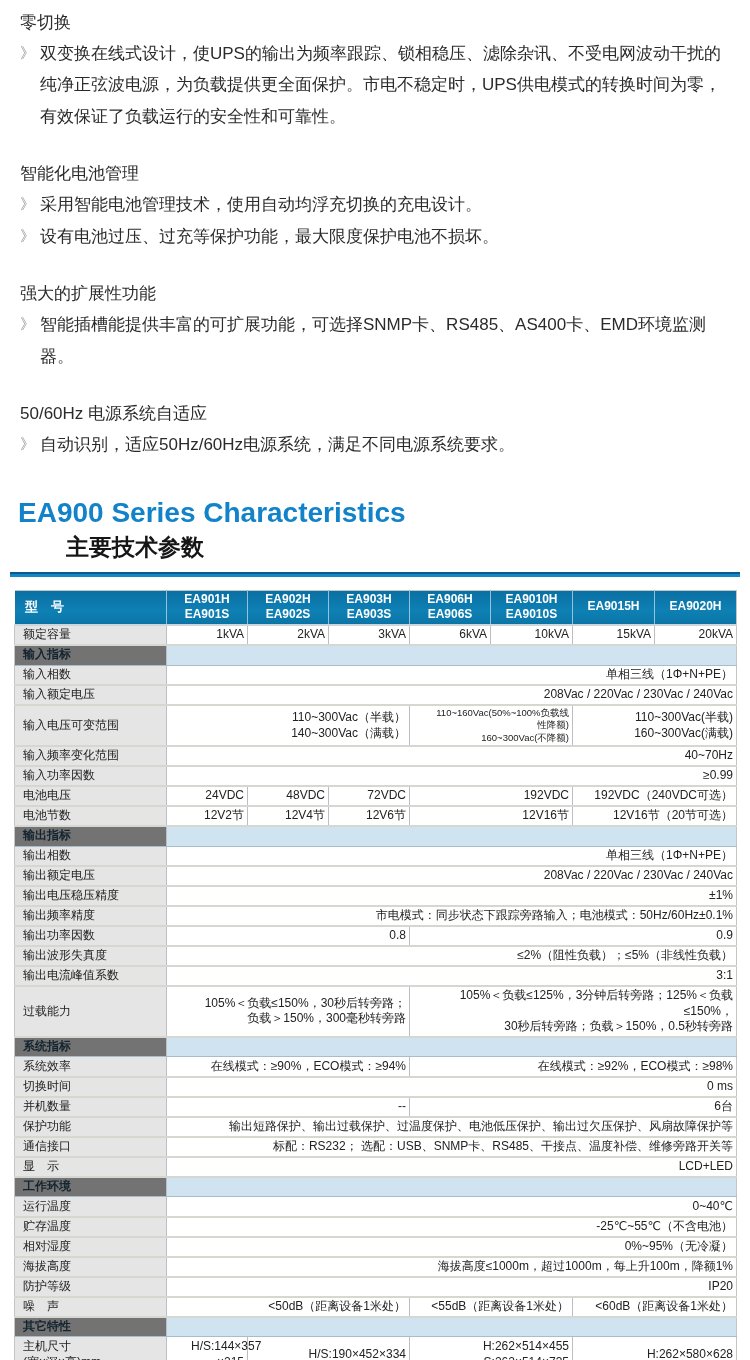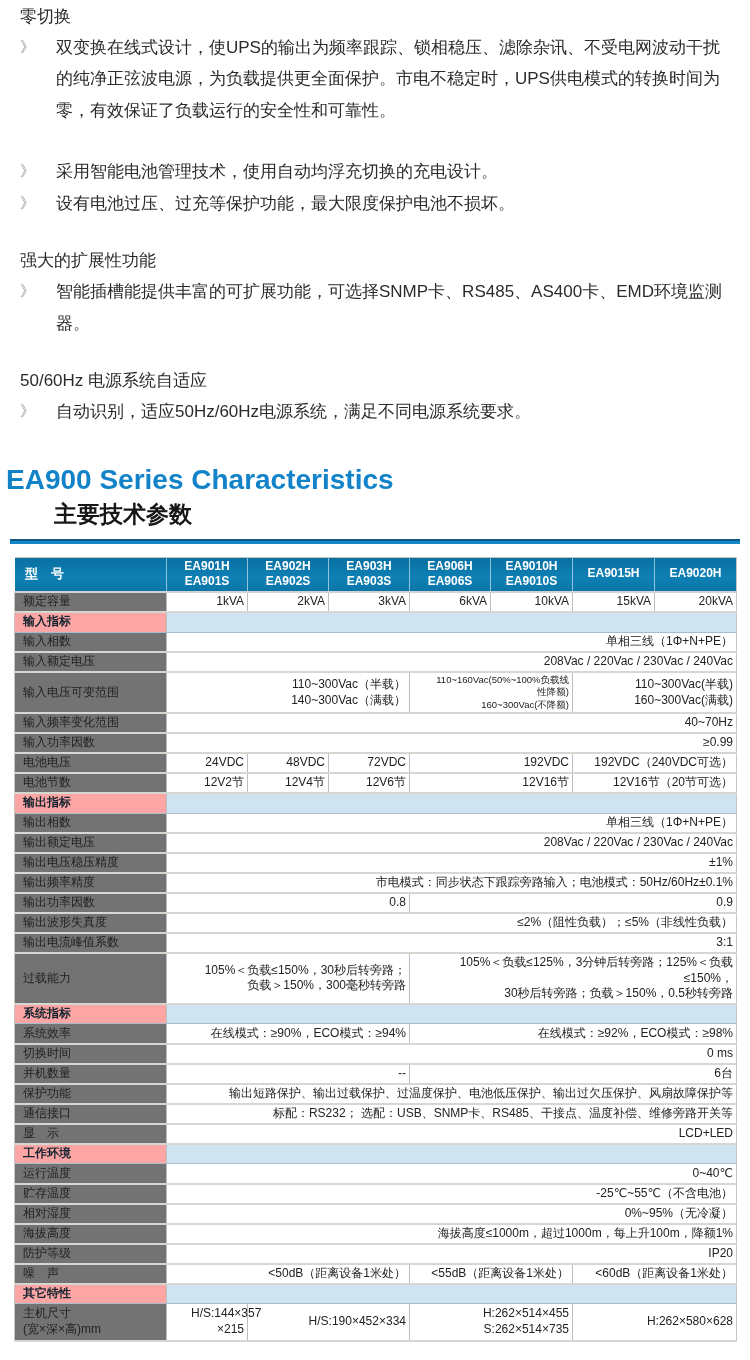--- a/index.html
+++ b/index.html
@@ -5,29 +5,29 @@
   * { box-sizing: border-box; margin: 0; padding: 0; }
   html,body { width: 750px; background: #ffffff; }
   body {
     font-family: "Liberation Sans", "DejaVu Sans", sans-serif;
     color: #2e2e2e;
     height: 1360px;
     overflow: hidden;
   }
 
   
-  .top { padding: 5px 16px 0 20px; }
+  .top { padding: 11px 16px 0 20px; }
   .feat { margin-bottom: 30px; }
   .feat-title { font-size: 17px; font-weight: normal; color: #2b2b2b; margin-bottom: 4px; }
   .feat-item { display: flex; align-items: flex-start; font-size: 17px; line-height: 1.85; color: #2b2b2b; }
   .bullet { flex: 0 0 20px; color: #8f8f8f; font-size: 15px; line-height: 1.95; }
-  .feat-text { flex: 1; margin-left: 16px; }
+  .feat-text { flex: 1; }
 
   
-  .title-block { padding: 6px 14px 0 6px; }
+  .title-block { padding: 6px 14px 0 18px; }
   .title-en { color: #1283c8; font-size: 28px; font-weight: bold; letter-spacing: 0px; }
   .title-zh { color: #161616; font-size: 23px; font-weight: bold; margin-top: 3px; margin-left: 48px; }
   .divider { height: 5px; margin: 9px 10px 13px 10px; background: #1487c6; border-top: 2px solid #0a5a8c; }
 
   
   .tbl-wrap { padding: 0 14px; }
   table {
     width: 722px;
     border-collapse: collapse;
     table-layout: fixed;
@@ -51,27 +51,27 @@
     background: linear-gradient(180deg, #0a6fa2 0%, #0e80b4 60%, #0b76a8 100%);
     color: #ffffff;
     font-weight: bold;
     height: 35px;
     border-left: 1px solid rgba(255,255,255,0.55);
     border-bottom: 2px solid #cfd4d8;
     text-align: center;
   }
   tr.header th.hd-label { text-align: left; padding-left: 10px; font-size: 13px; }
 
-  tr.data th.row-label { text-align: left; padding-left: 8px; background: #737373; }
+  tr.data th.row-label { text-align: left; padding-left: 8px; background: #e5e5e5; }
   tr.data td.val { text-align: right; }
   tr.data td.val.small { font-size: 9.5px; margin-left: 20px; }
   tr.tall th, tr.tall td { height: 37px; padding-left: 24px; }
 
   tr.section th.sec-label {
-    background: #fca5a5;
+    background: #737373;
     color: #14242f;
     font-weight: bold;
     text-align: left;
     padding-left: 8px;
     height: 18px;
     border-top: 2px solid #64788a;
     border-bottom: 1px solid #a9bcca;
   }
   tr.section td.sec-rest {
     background: #cfe3f0;
@@ -85,20 +85,21 @@
 <div class="top">
   <div class="feat">
     <div class="feat-title">零切换</div>
     <div class="feat-item">
       <span class="bullet">》</span>
       <span class="feat-text">双变换在线式设计，使UPS的输出为频率跟踪、锁相稳压、滤除杂讯、不受电网波动干扰的纯净正弦波电源，为负载提供更全面保护。市电不稳定时，UPS供电模式的转换时间为零，有效保证了负载运行的安全性和可靠性。</span>
     </div>
   </div>
 
   <div class="feat">
+    <div class="feat-title">智能化电池管理</div>
     <div class="feat-item">
       <span class="bullet">》</span>
       <span class="feat-text">采用智能电池管理技术，使用自动均浮充切换的充电设计。</span>
     </div>
     <div class="feat-item">
       <span class="bullet">》</span>
       <span class="feat-text">设有电池过压、过充等保护功能，最大限度保护电池不损坏。</span>
     </div>
   </div>
 

